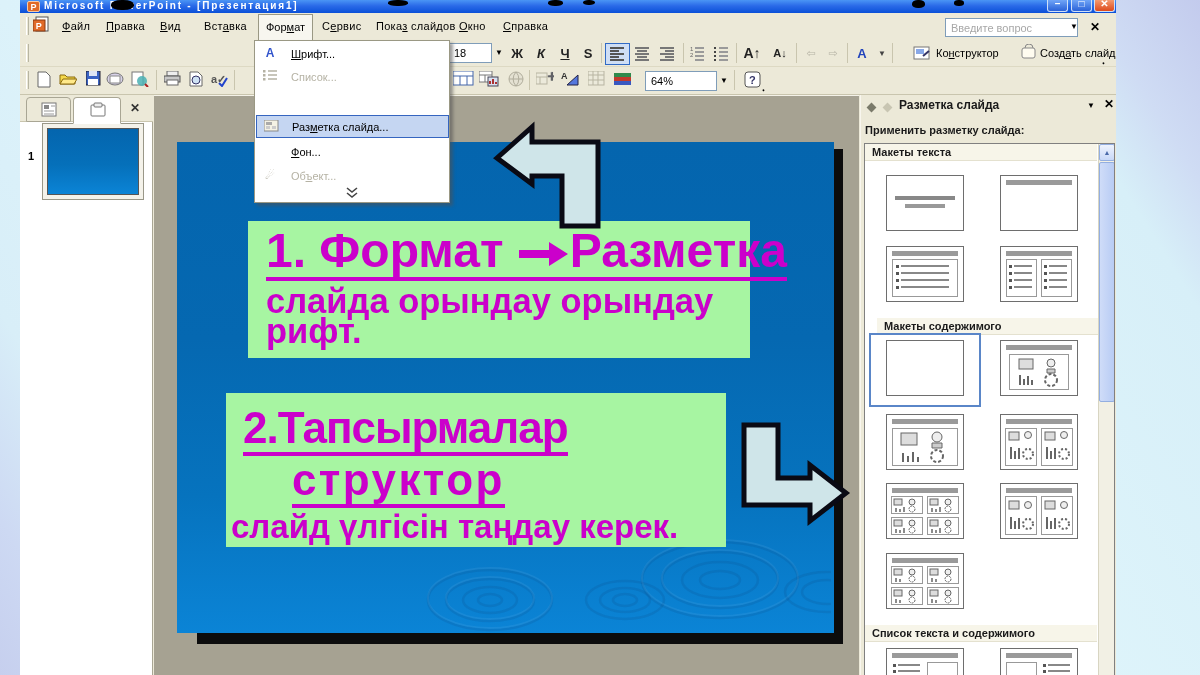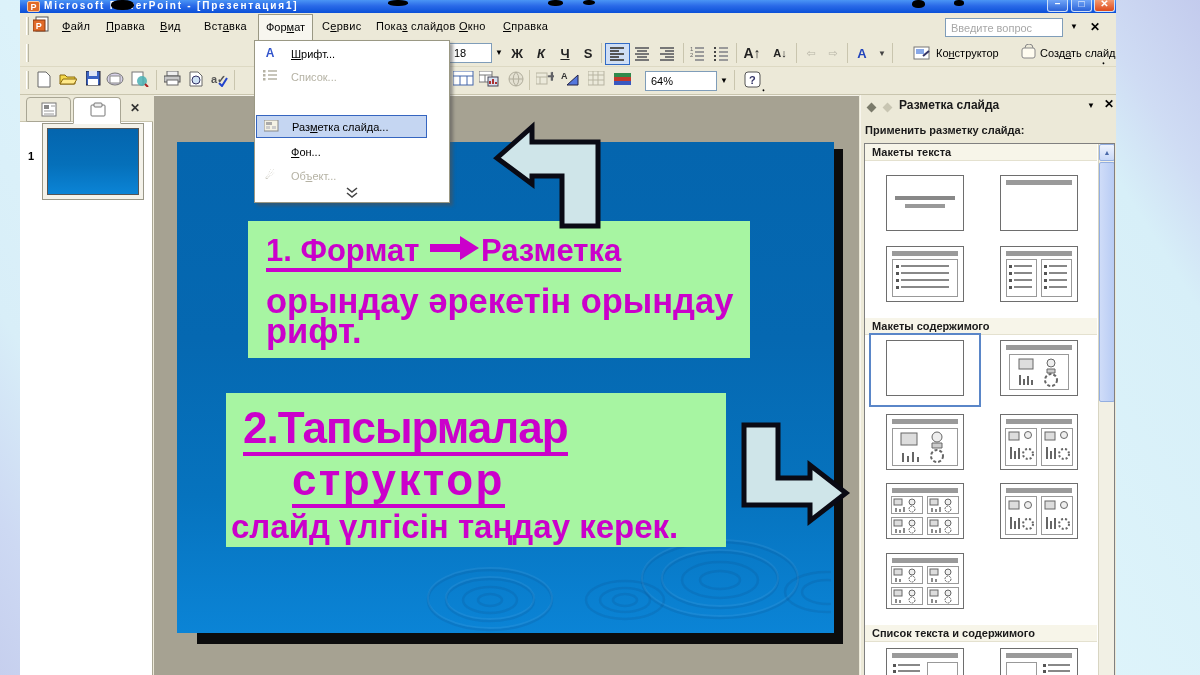--- a/index.html
+++ b/index.html
@@ -18,21 +18,21 @@
   .blob { position:absolute; background:#000; border-radius:45%; z-index:5;}
   .tbtn { position:absolute; top:0; width:21px; height:12px; border-radius:0 0 3px 3px;
     border:1px solid #cfe0f8; border-top:none; background:linear-gradient(#70a5f7,#2a62d8); color:#fff; }
   .tbtn span{ position:absolute; left:0; right:0; top:-2px; text-align:center; font-size:10px; font-weight:bold;}
   #btnclose { background:linear-gradient(#f49a70,#dd4a1c); }
   
   #menubar { position:absolute; left:0; top:13px; width:1096px; height:27px; background:#ece9d8; }
   .menuitem { position:absolute; top:7px; font-size:11px; color:#000; letter-spacing:0.3px; }
   #formatitem { position:absolute; left:238px; top:1px; width:55px; height:26px; background:#f7f6ef;
      border:1px solid #9a9884; border-bottom:none; font-size:11px; padding-top:6px; text-align:center;}
-  #qbox { position:absolute; left:925px; top:5px; width:118px; height:19px; background:#fff; border:1px solid #7f9db9;
+  #qbox { position:absolute; left:925px; top:5px; width:133px; height:19px; background:#fff; border:1px solid #7f9db9;
      font-size:11px; color:#a8a8a8; padding:3px 16px 0 5px;}
   
   #tb1 { position:absolute; left:0; top:40px; width:1096px; height:27px; background:#ece9d8; border-bottom:1px solid #ddd9c3;}
   #tb2 { position:absolute; left:0; top:67px; width:1096px; height:28px; background:#ece9d8; border-bottom:1px solid #c9c5ae;}
   .ticon { position:absolute; top:4px; width:20px; height:19px; font-size:12px; line-height:19px; text-align:center; color:#444; }
   .bold13 { font-size:13px; font-weight:bold; color:#222; }
   .sep { position:absolute; top:3px; width:1px; height:20px; background:#c9c5ae; }
   .gray { color:#b7b4a6; }
   
   #leftpane { position:absolute; left:0; top:95px; width:133px; height:580px; background:#fff; border-right:1px solid #a9a694;}
@@ -311,24 +311,24 @@
         <ellipse cx="313" cy="456" rx="62" ry="30"></ellipse>
           <ellipse cx="313" cy="456" rx="44" ry="21"></ellipse>
         <ellipse cx="543" cy="436" rx="78" ry="38"></ellipse>
           <ellipse cx="543" cy="436" rx="58" ry="28"></ellipse>
       </g>
     </svg>
   </div>
   <div class="greenbox" id="gb1"></div>
   <div class="greenbox" id="gb2"></div>
 
-  <div class="mg" style="left:246px; top:230px; font-size:31px; line-height:42px;"><span class="mgu">1. Формат <svg width="53" height="28" viewBox="0 0 53 28" style="vertical-align:-1px">
+  <div class="mg" style="left:246px; top:230px; font-size:48px; line-height:42px;"><span class="mgu">1. Формат <svg width="53" height="28" viewBox="0 0 53 28" style="vertical-align:-1px">
           <path d="M2 10 h30 v-8 l19 12 l-19 12 v-8 h-30 z" fill="#cb00cb"></path>
         </svg>Разметка</span></div>
-  <div class="mg" style="left:246px; top:284px; font-size:34.5px;">орындау әрекетін орындау</div>
+  <div class="mg" style="left:246px; top:284px; font-size:34.5px;">слайда орындау орындау</div>
   <div class="mg" style="left:246px; top:314px; font-size:34.5px;">рифт.</div>
   <div class="mg" style="left:223px; top:407px; font-size:44px; line-height:42px; letter-spacing:-1px;"><span class="mgu">2.Тапсырмалар</span></div>
   <div class="mg" style="left:272px; top:459px; font-size:44px; line-height:42px; letter-spacing:2.4px;"><span class="mgu">структор</span></div>
   <div class="mg" style="left:211px; top:510px; font-size:33px;">слайд үлгісін таңдау керек.</div>
 
   <svg class="abs" style="left:472px; top:120px;" width="135" height="112" viewBox="0 0 135 112">
     <path d="M5 38 L40 7 L40 22 L106 22 L106 106 L70 106 L70 56 L40 56 L40 64 Z" fill="#cfe5e9" stroke="#0a0a14" stroke-width="5" stroke-linejoin="miter"></path>
   </svg>
   <svg class="abs" style="left:718px; top:414px;" width="135" height="115" viewBox="0 0 135 115">
     <path d="M6 11 L40 11 L40 64 L72 64 L72 51 L108 79 L72 107 L72 91 L6 91 Z" fill="#cfe5e9" stroke="#0a0a14" stroke-width="5" stroke-linejoin="miter"></path>
@@ -394,21 +394,21 @@
               </g>
               <g fill="#555">
                 <rect x="2" y="5" width="3" height="3"></rect>
                 <rect x="2" y="12" width="3" height="3"></rect>
                 <rect x="2" y="19" width="3" height="3"></rect>
                 <rect x="2" y="26" width="3" height="3"></rect>
               </g>
             </svg>
         </div>
       </div>
-      <div class="lsec" style="top:174px;">Макеты содержимого</div>
+      <div class="lsec" style="top:174px;margin-left:12px;">Макеты содержимого</div>
 
       <div style="position:absolute;left:4px;top:189px;width:112px;height:74px;background:#fff;border:2px solid #5a86c8;"></div>
       <div class="lthumb" style="left:21px; top:196px;"></div>
       <div class="lthumb" style="left:135px; top:196px;">
         <div class="ttl"></div>
         <div style="position:absolute;left:8px;top:13px;width:60px;height:36px;border:1px solid #999;">
           <svg width="58" height="34">
             <rect x="9" y="4" width="14" height="10" fill="#ddd" stroke="#666"></rect>
             <circle cx="41" cy="8" r="4" fill="#eee" stroke="#666"></circle>
               <path d="M37 14 h8 v4 h-8 z" fill="#ccc" stroke="#666"></path>
@@ -559,21 +559,21 @@
     <div class="ditem dgray" style="top:24px;"><span class="dicon"><svg width="14" height="12">
             <g stroke="#b5b2a4" stroke-width="1.5">
               <path d="M5 2 h9 M5 6 h9 M5 10 h9"></path>
             </g>
             <g fill="#b5b2a4">
               <rect x="0" y="1" width="2.5" height="2.5"></rect>
               <rect x="0" y="5" width="2.5" height="2.5"></rect>
               <rect x="0" y="9" width="2.5" height="2.5"></rect>
             </g>
           </svg></span>Список...</div>
-    <div class="ditem" style="top:74px; background:#c5d6f2; border:1px solid #3565c0; width:171px; padding-top:5px;"><span class="dicon"><svg width="15" height="12">
+    <div class="ditem" style="top:74px; background:#c5d6f2; border:1px solid #3565c0; width:193px; padding-top:5px;"><span class="dicon"><svg width="15" height="12">
             <rect x="0" y="0" width="14" height="11" fill="#f4f2e4" stroke="#888"></rect>
             <rect x="2" y="2" width="6" height="3" fill="#aaa"></rect>
             <rect x="2" y="6" width="4" height="3" fill="#ccc"></rect>
             <rect x="8" y="6" width="4" height="3" fill="#ccc"></rect>
           </svg></span>Раз<u>м</u>етка слайда...</div>
     <div class="ditem" style="top:99px;"><u>Ф</u>он...</div>
     <div class="ditem dgray" style="top:123px;"><span class="dicon" style="color:#b5b2a4;">☄</span>Об<u>ъ</u>ект...</div>
     <svg style="position:absolute; left:90px; top:146px;" width="14" height="12">
         <path d="M2 1 l5 4 l5 -4 M2 6 l5 4 l5 -4" fill="none" stroke="#444" stroke-width="1.6"></path>
       </svg>

